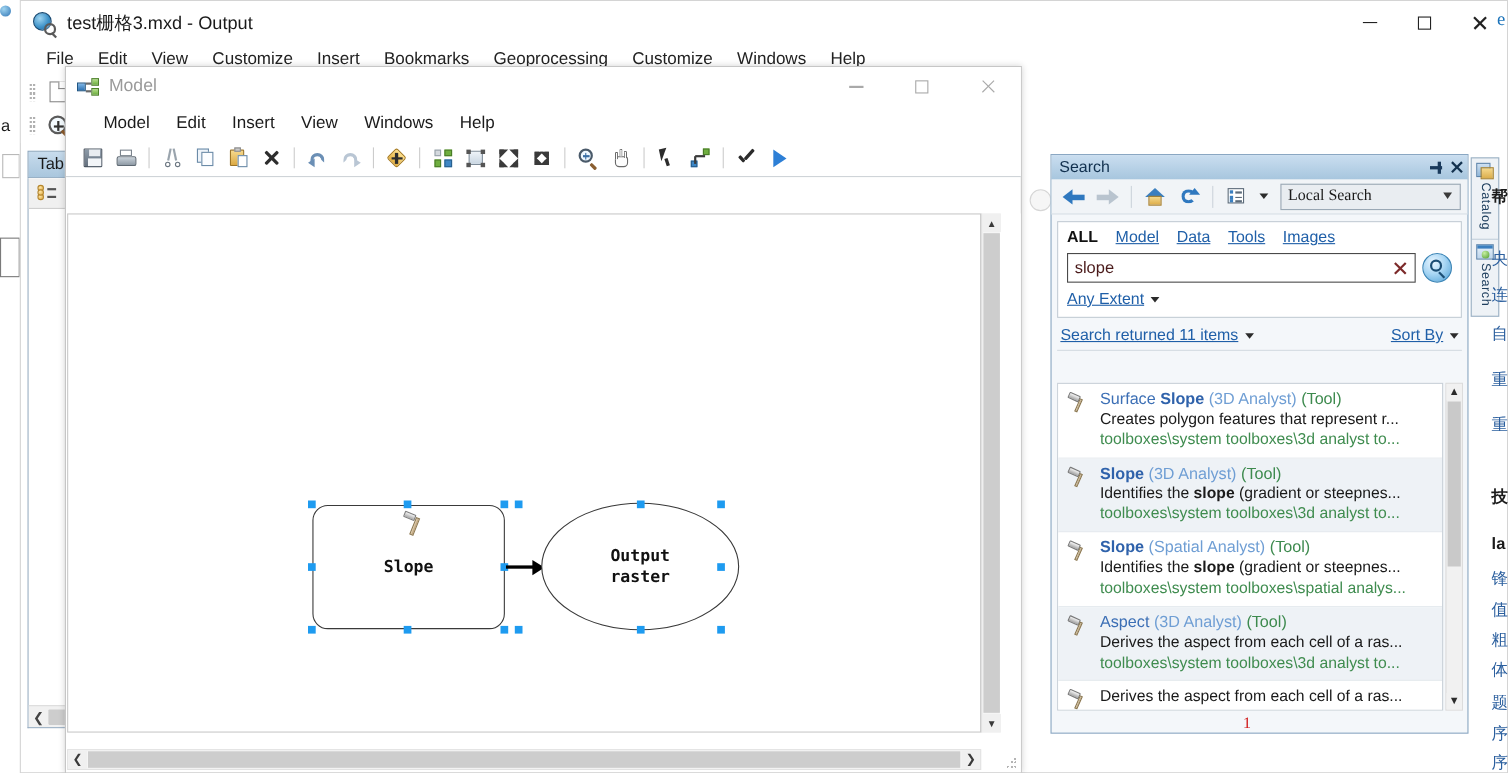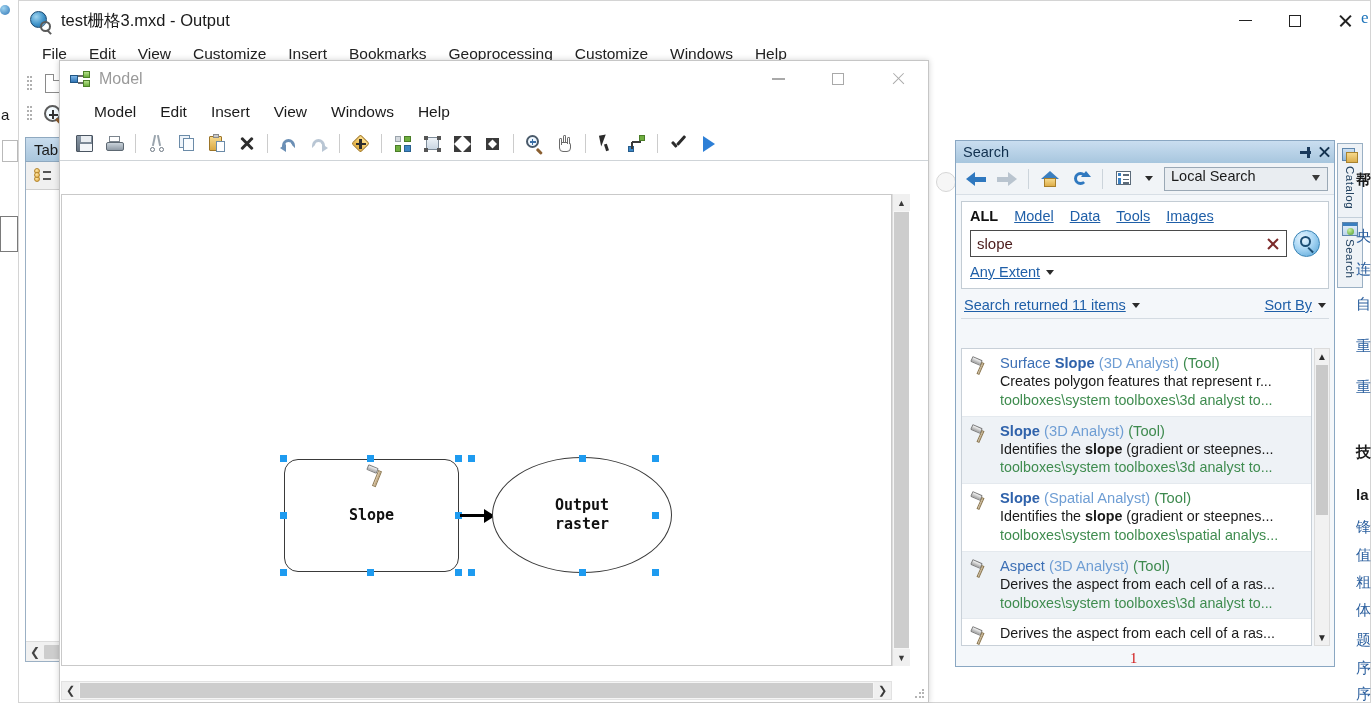--- a/index.html
+++ b/index.html
@@ -562,21 +562,21 @@
   .sp-listview .b1 { top:2px; } .sp-listview .b2 { top:6.5px; } .sp-listview .b3 { top:10px; }
   .sp-listview .l { position:absolute; left:7px; width:6px;height:1.5px; background:#5c6b7a; }
   .sp-listview .l1 { top:3px; } .sp-listview .l2 { top:7.5px; } .sp-listview .l3 { top:11px; }
   .caret-dn {
     width:0;height:0; border-left:4px solid transparent; border-right:4px solid transparent;
     border-top:5px solid #2b2b2b;
   }
   .sp-sep { width:1px; height:20px; background:#ccd4db; margin:0 4px; }
   .sp-combo {
     flex:1; height:24px; margin-left:4px; background:#e9edf1; border:1px solid #9aa8b5;
-    display:flex; padding: 0 6px; position:relative;
+    display:flex; align-items:center; padding: 0 6px; position:relative;font-family:Liberation Serif, serif;
   }
   .sp-combo-text { font-size: 14.5px; color:#1a1a1a; }
   .sp-combo-caret {
     position:absolute; right:7px; top:7px;
     width:0;height:0; border-left:4.5px solid transparent; border-right:4.5px solid transparent;
     border-top:6px solid #3a3a3a;
   }
 
   .sp-searchbox {
     margin: 6px 5px 0 5px; background:#fff; border:1px solid #c3ccd4; padding: 6px 8px 8px 8px;

